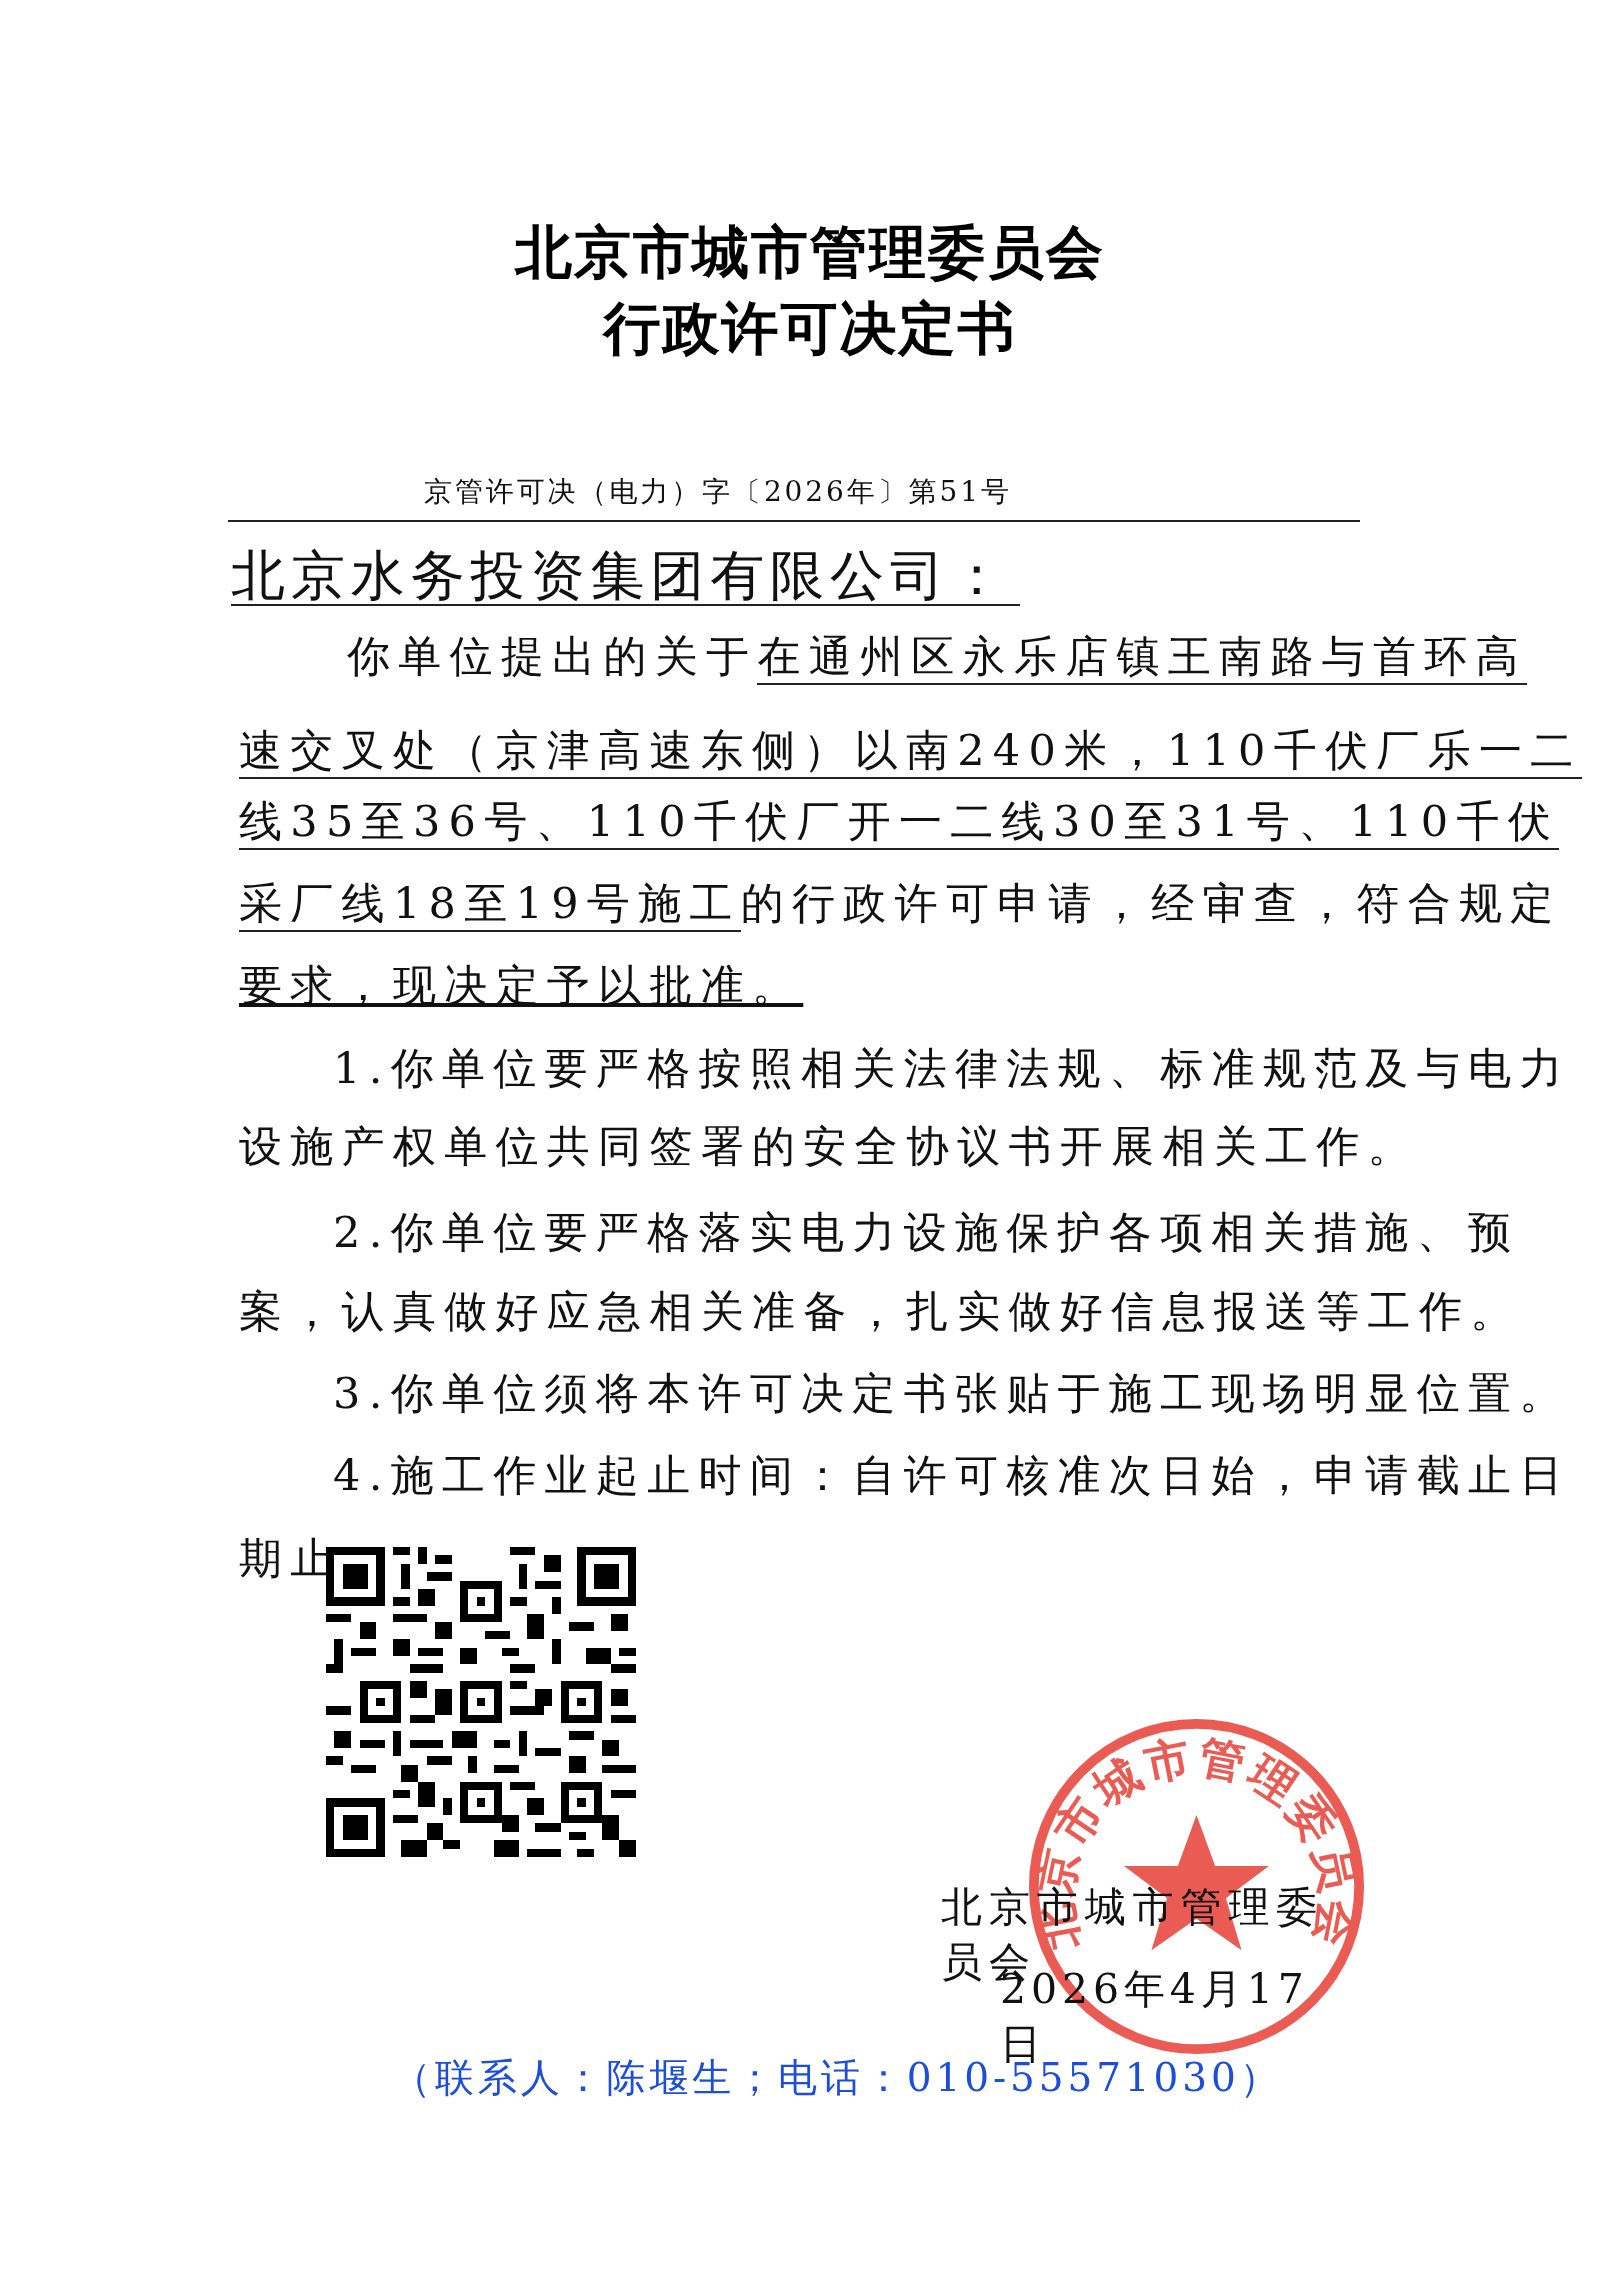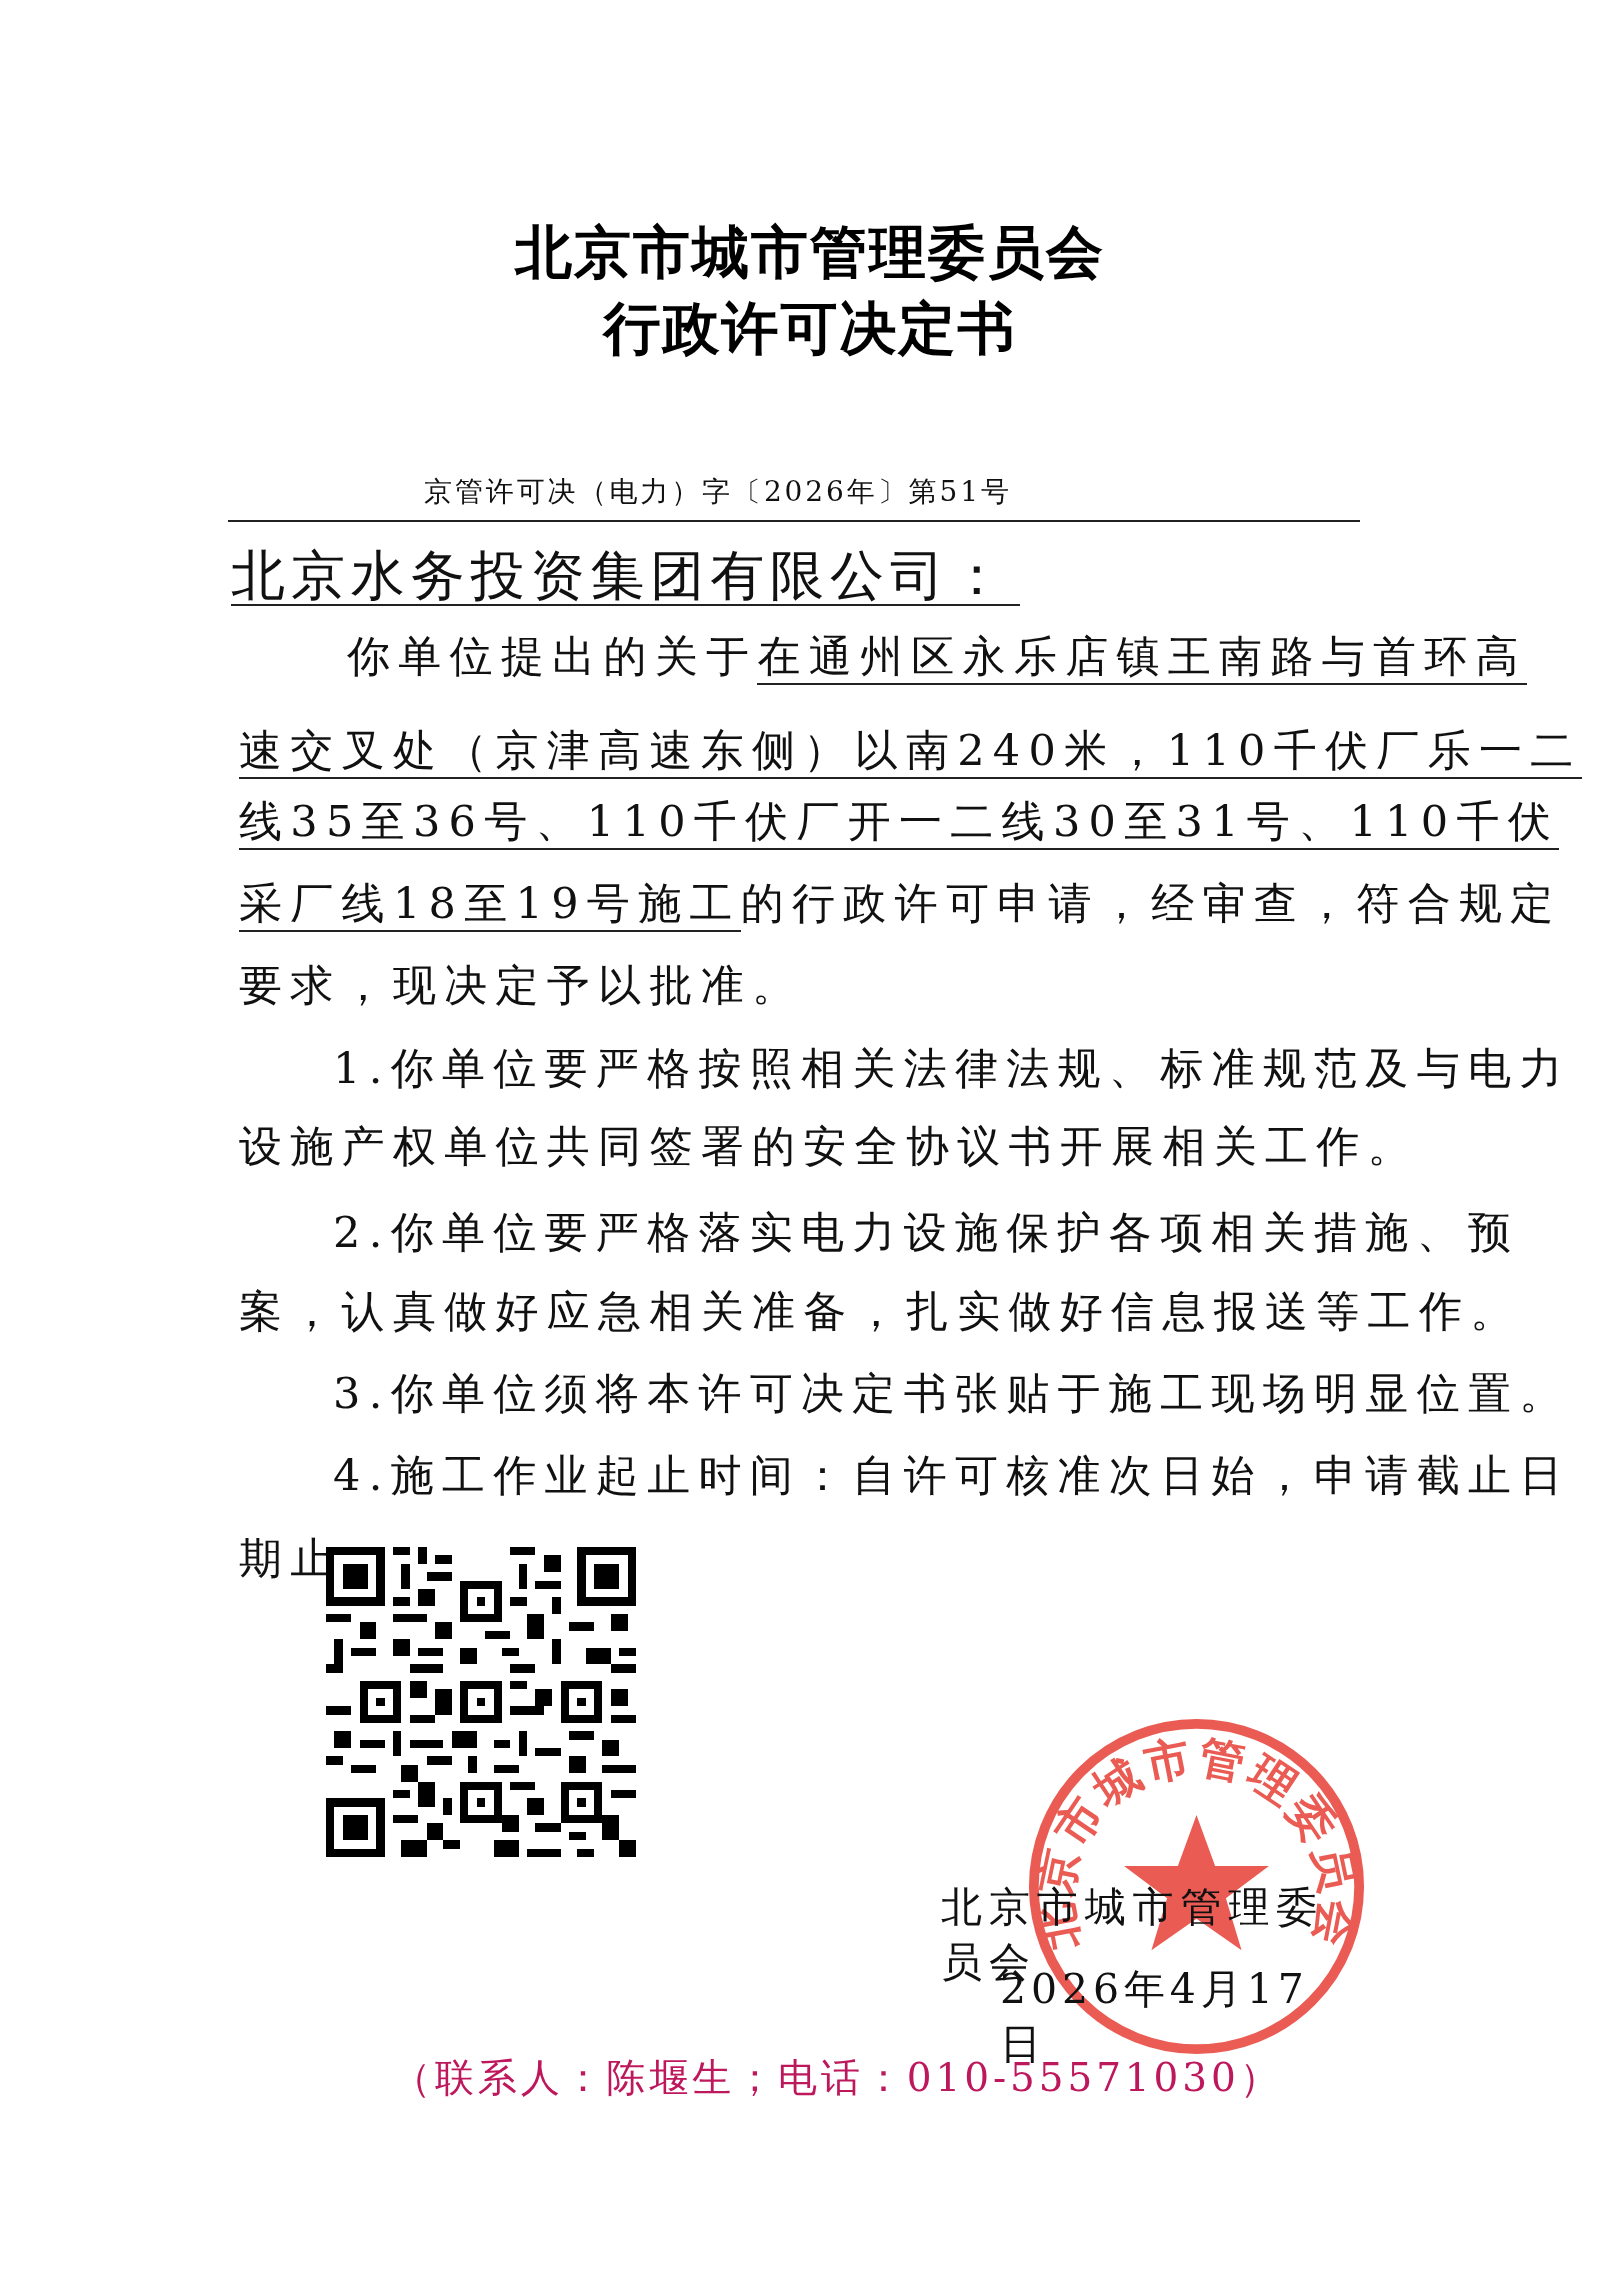--- a/index.html
+++ b/index.html
@@ -19,21 +19,21 @@
   .body { position: absolute; left: 231px; width: 1137px; font-size: 43px; color: #111; }
   .line { position: absolute; left: 8px; height: 59px; line-height: 59px; white-space: nowrap;
           letter-spacing: 8.3px; width: 1137px; }
   .u { border-bottom: 2.9px solid #222; padding-bottom: 2px; }
   .qr { position: absolute; left: 326px; top: 1547px; width: 310px; height: 310px; }
   .stamp { position: absolute; left: 1024px; top: 1717px; width: 345px; height: 339px; }
   .sign { position: absolute; font-size: 41px; line-height: 55px; letter-spacing: 2.9px; color: #111; }
   .sign.org { left: 941px; top: 1880px; letter-spacing: 6.9px; }
   .sign.date { left: 1000px; top: 1962px; letter-spacing: 4.9px; }
   .contact { position: absolute; left: 392px; top: 2050px; font-size: 39px; line-height: 55px;
-             letter-spacing: 3.9px; color: #be185d; }
+             letter-spacing: 3.9px; color: #1d4ed8; }
 </style>
 </head>
 <body>
 
 <div class="page">
 
   <div class="title l1">北京市城市管理委员会</div>
   <div class="title l2">行政许可决定书</div>
 
   <div class="docno">京管许可决（电力）字〔2026年〕第51号</div>
@@ -47,21 +47,21 @@
     </div>
     <div class="line" style="top:82px;margin-top:12px;">
       <span class="u">速交叉处（京津高速东侧）以南240米，110千伏厂乐一二</span>
     </div>
     <div class="line" style="top:165px;">
       <span class="u">线35至36号、110千伏厂开一二线30至31号、110千伏</span>
     </div>
     <div class="line" style="top:247px;">
       <span class="u">采厂线18至19号施工</span><span>的行政许可申请，经审查，符合规定</span>
     </div>
-    <div class="line" style="top:329px;">
+    <div class="line" style="top:329px;text-decoration:underline;">
       <span>要求，现决定予以批准。</span>
     </div>
 
     <div class="line" style="top:412px; padding-left:94px; box-sizing:border-box;text-align:center;">1.你单位要严格按照相关法律法规、标准规范及与电力</div>
     <div class="line" style="top:490px;">设施产权单位共同签署的安全协议书开展相关工作。</div>
 
     <div class="line" style="top:576px; padding-left:94px; box-sizing:border-box;">2.你单位要严格落实电力设施保护各项相关措施、预</div>
     <div class="line" style="top:655px;">案，认真做好应急相关准备，扎实做好信息报送等工作。</div>
 
     <div class="line" style="top:737px; padding-left:94px; box-sizing:border-box;">3.你单位须将本许可决定书张贴于施工现场明显位置。</div>

